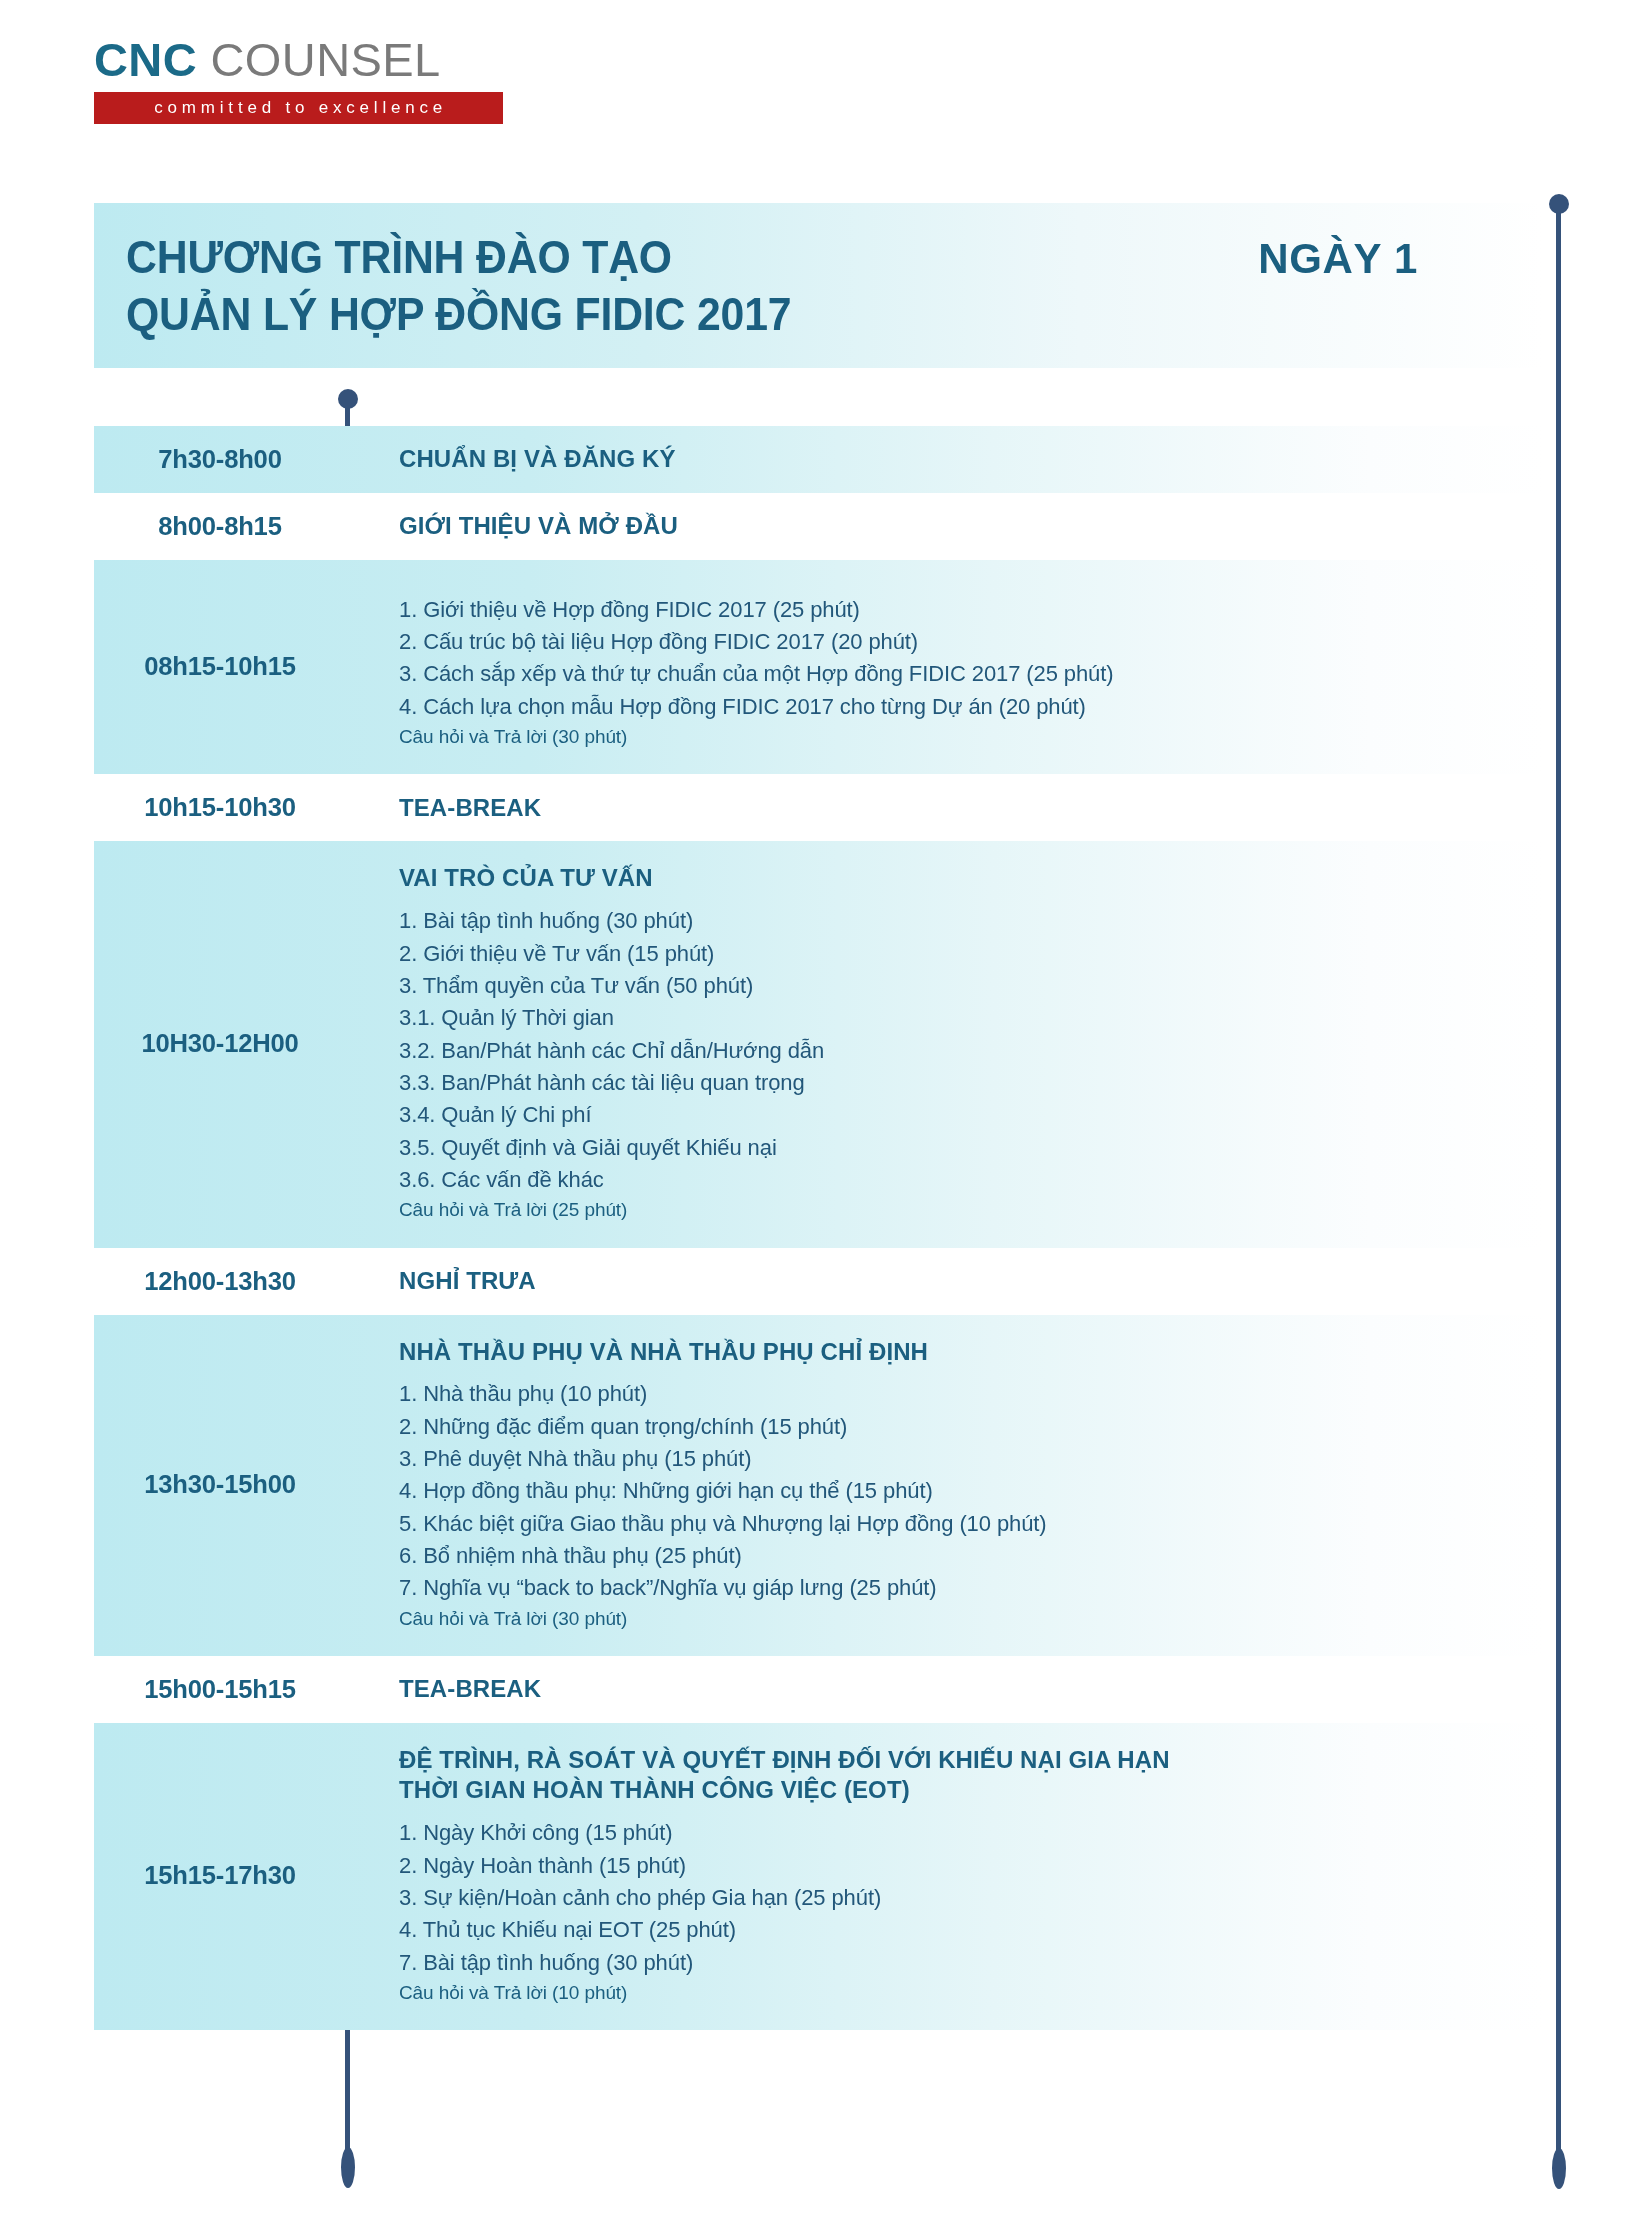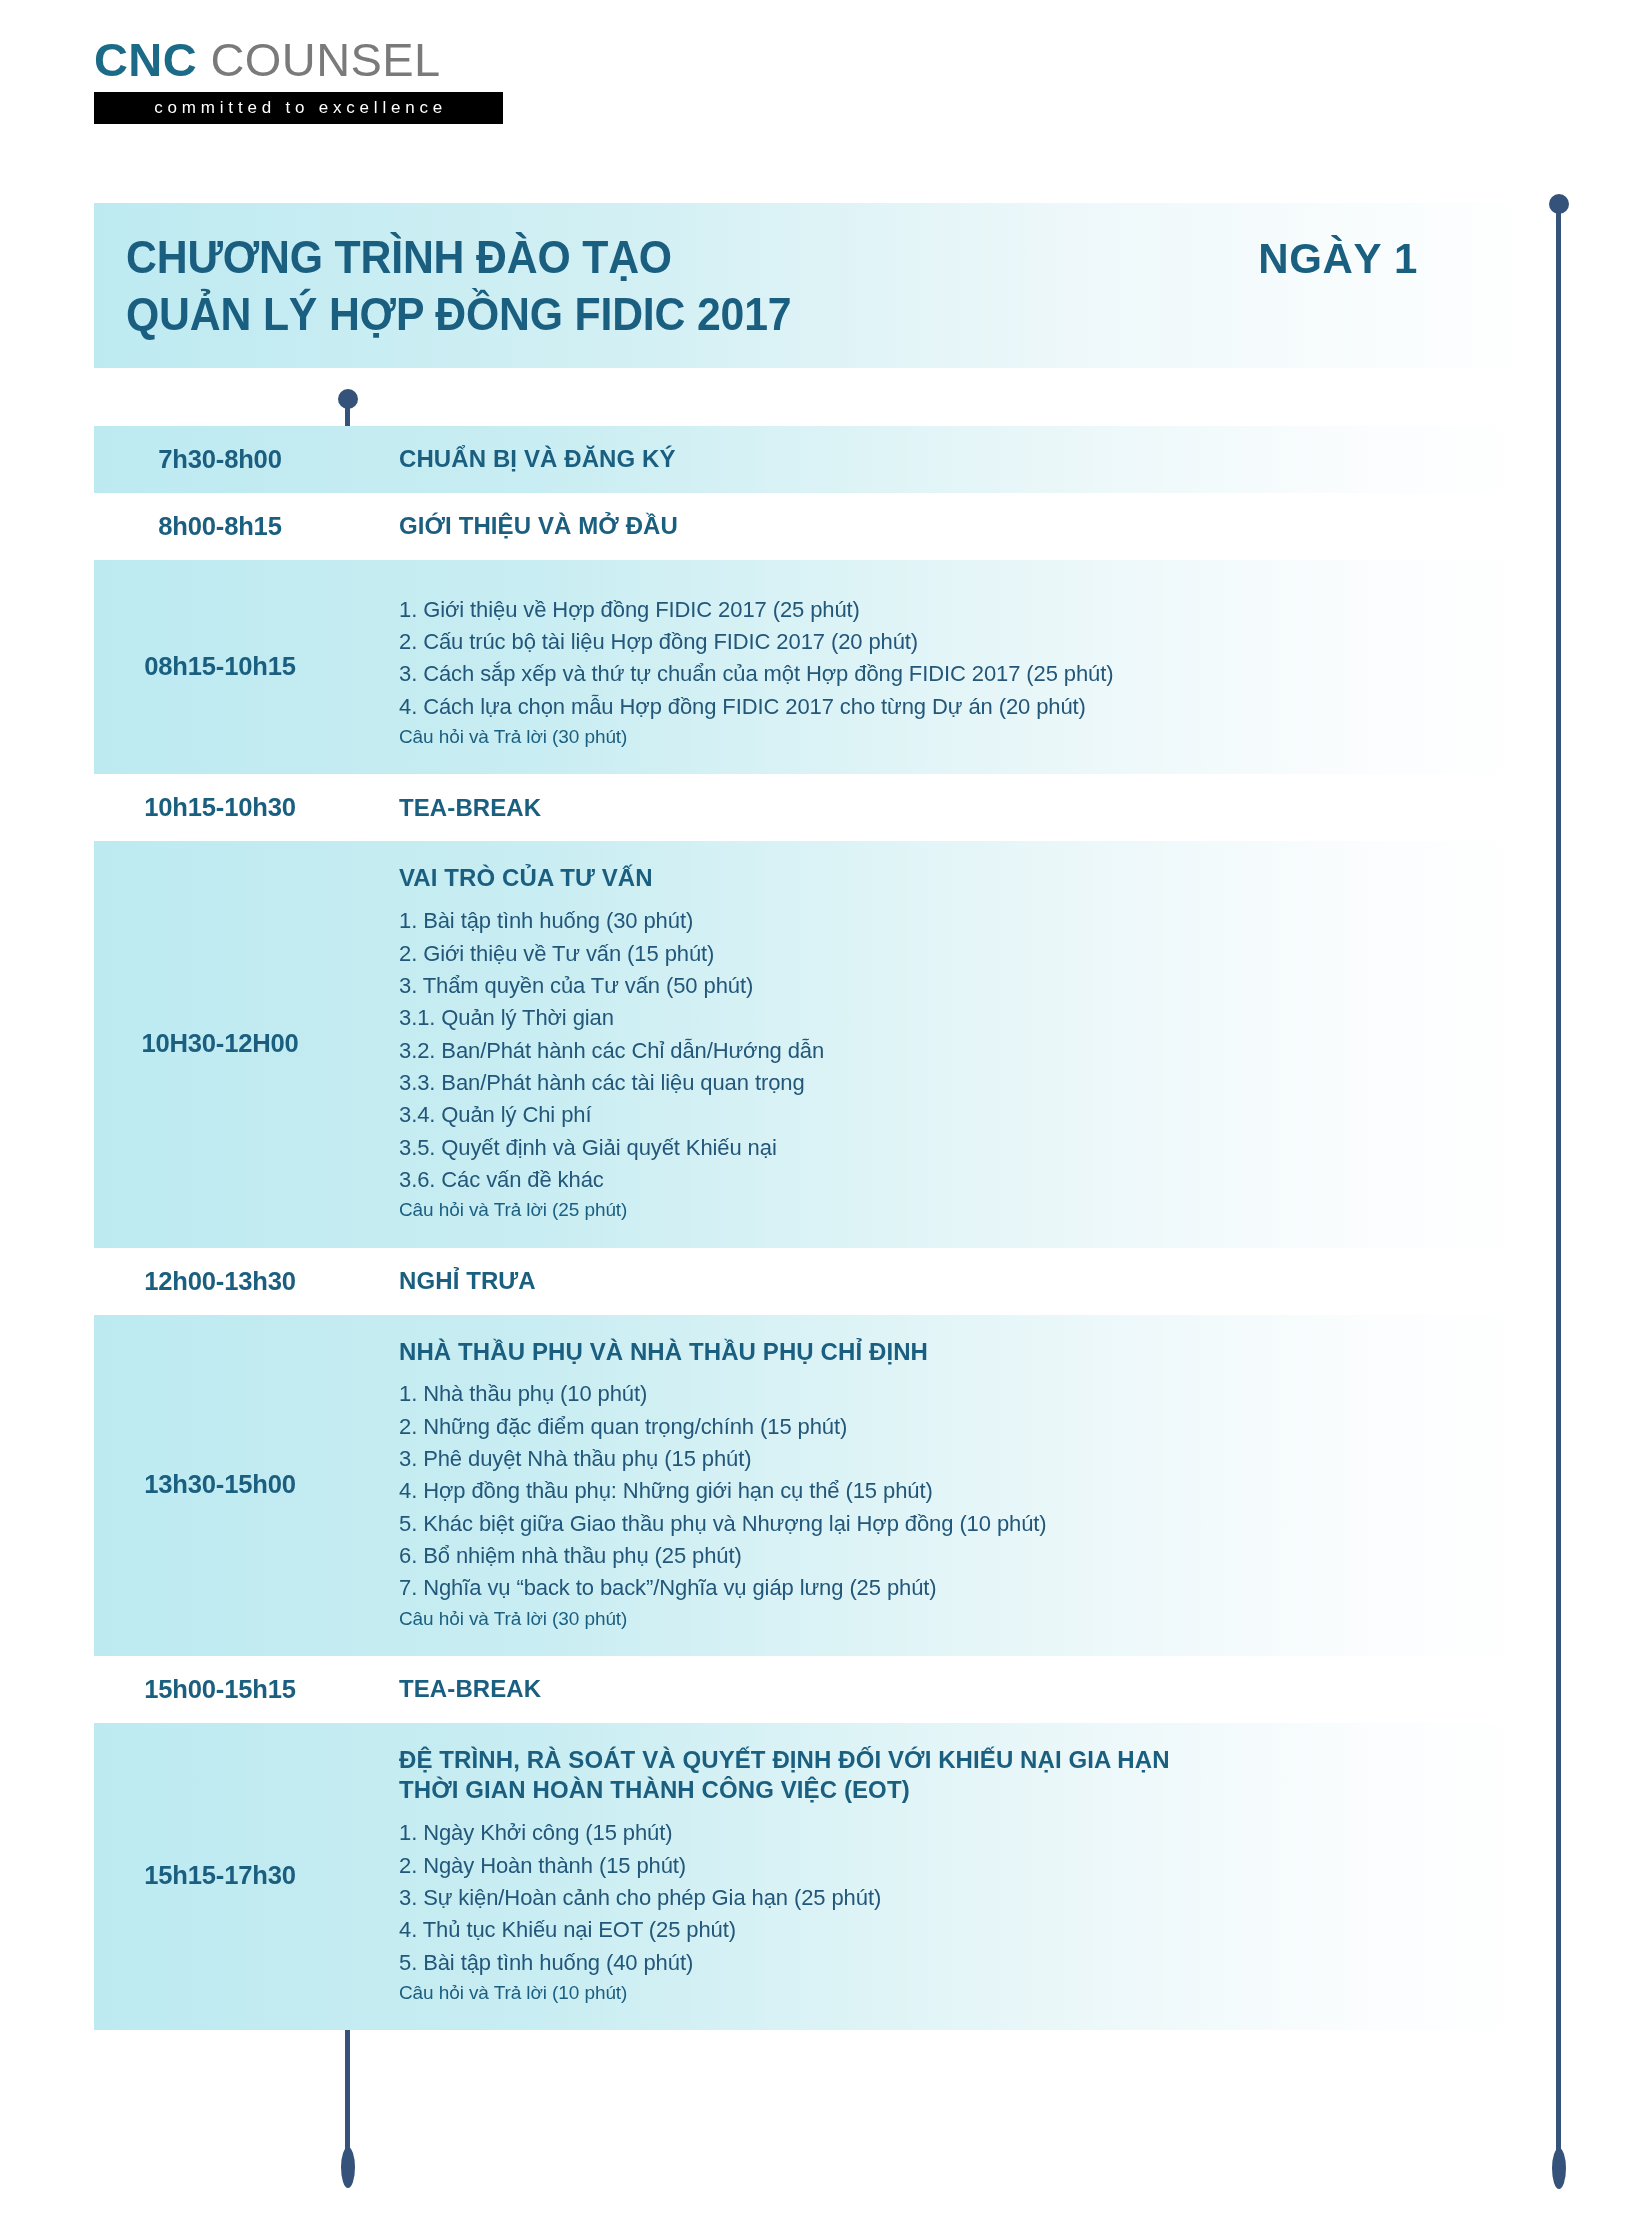--- a/index.html
+++ b/index.html
@@ -32,21 +32,21 @@
     color: #1b6a88;
     font-weight: bold;
     margin-top: 40px;
   }
   #logo-counsel {
     color: #7a7a7a;
     font-weight: normal;
   }
   #logo-tagline-bar {
     margin-top: 7.3px;
-    background: #000000;
+    background: #b91c1c;
     width: 409px;
     height: 32px;
     display: flex;
     align-items: center;
     justify-content: center;
   }
   #logo-tagline {
     color: #ffffff;
     font-size: 17px;
     letter-spacing: 4.8px;
@@ -321,19 +321,19 @@
         <span>15h15-17h30</span>
       </div>
       <div class="row-body">
         <div class="sess-title">ĐỆ TRÌNH, RÀ SOÁT VÀ QUYẾT ĐỊNH ĐỐI VỚI KHIẾU NẠI GIA HẠN
 THỜI GIAN HOÀN THÀNH CÔNG VIỆC (EOT)</div>
         <div class="sess-items">
           <div class="sess-item">1. Ngày Khởi công (15 phút)</div>
           <div class="sess-item">2. Ngày Hoàn thành (15 phút)</div>
           <div class="sess-item">3. Sự kiện/Hoàn cảnh cho phép Gia hạn (25 phút)</div>
           <div class="sess-item">4. Thủ tục Khiếu nại EOT (25 phút)</div>
-          <div class="sess-item">5. Bài tập tình huống (40 phút)</div>
+          <div class="sess-item">7. Bài tập tình huống (30 phút)</div>
           <div class="sess-qa">Câu hỏi và Trả lời (10 phút)</div>
         </div>
       </div>
     </div>
   </div>
 
 
 </body></html>

